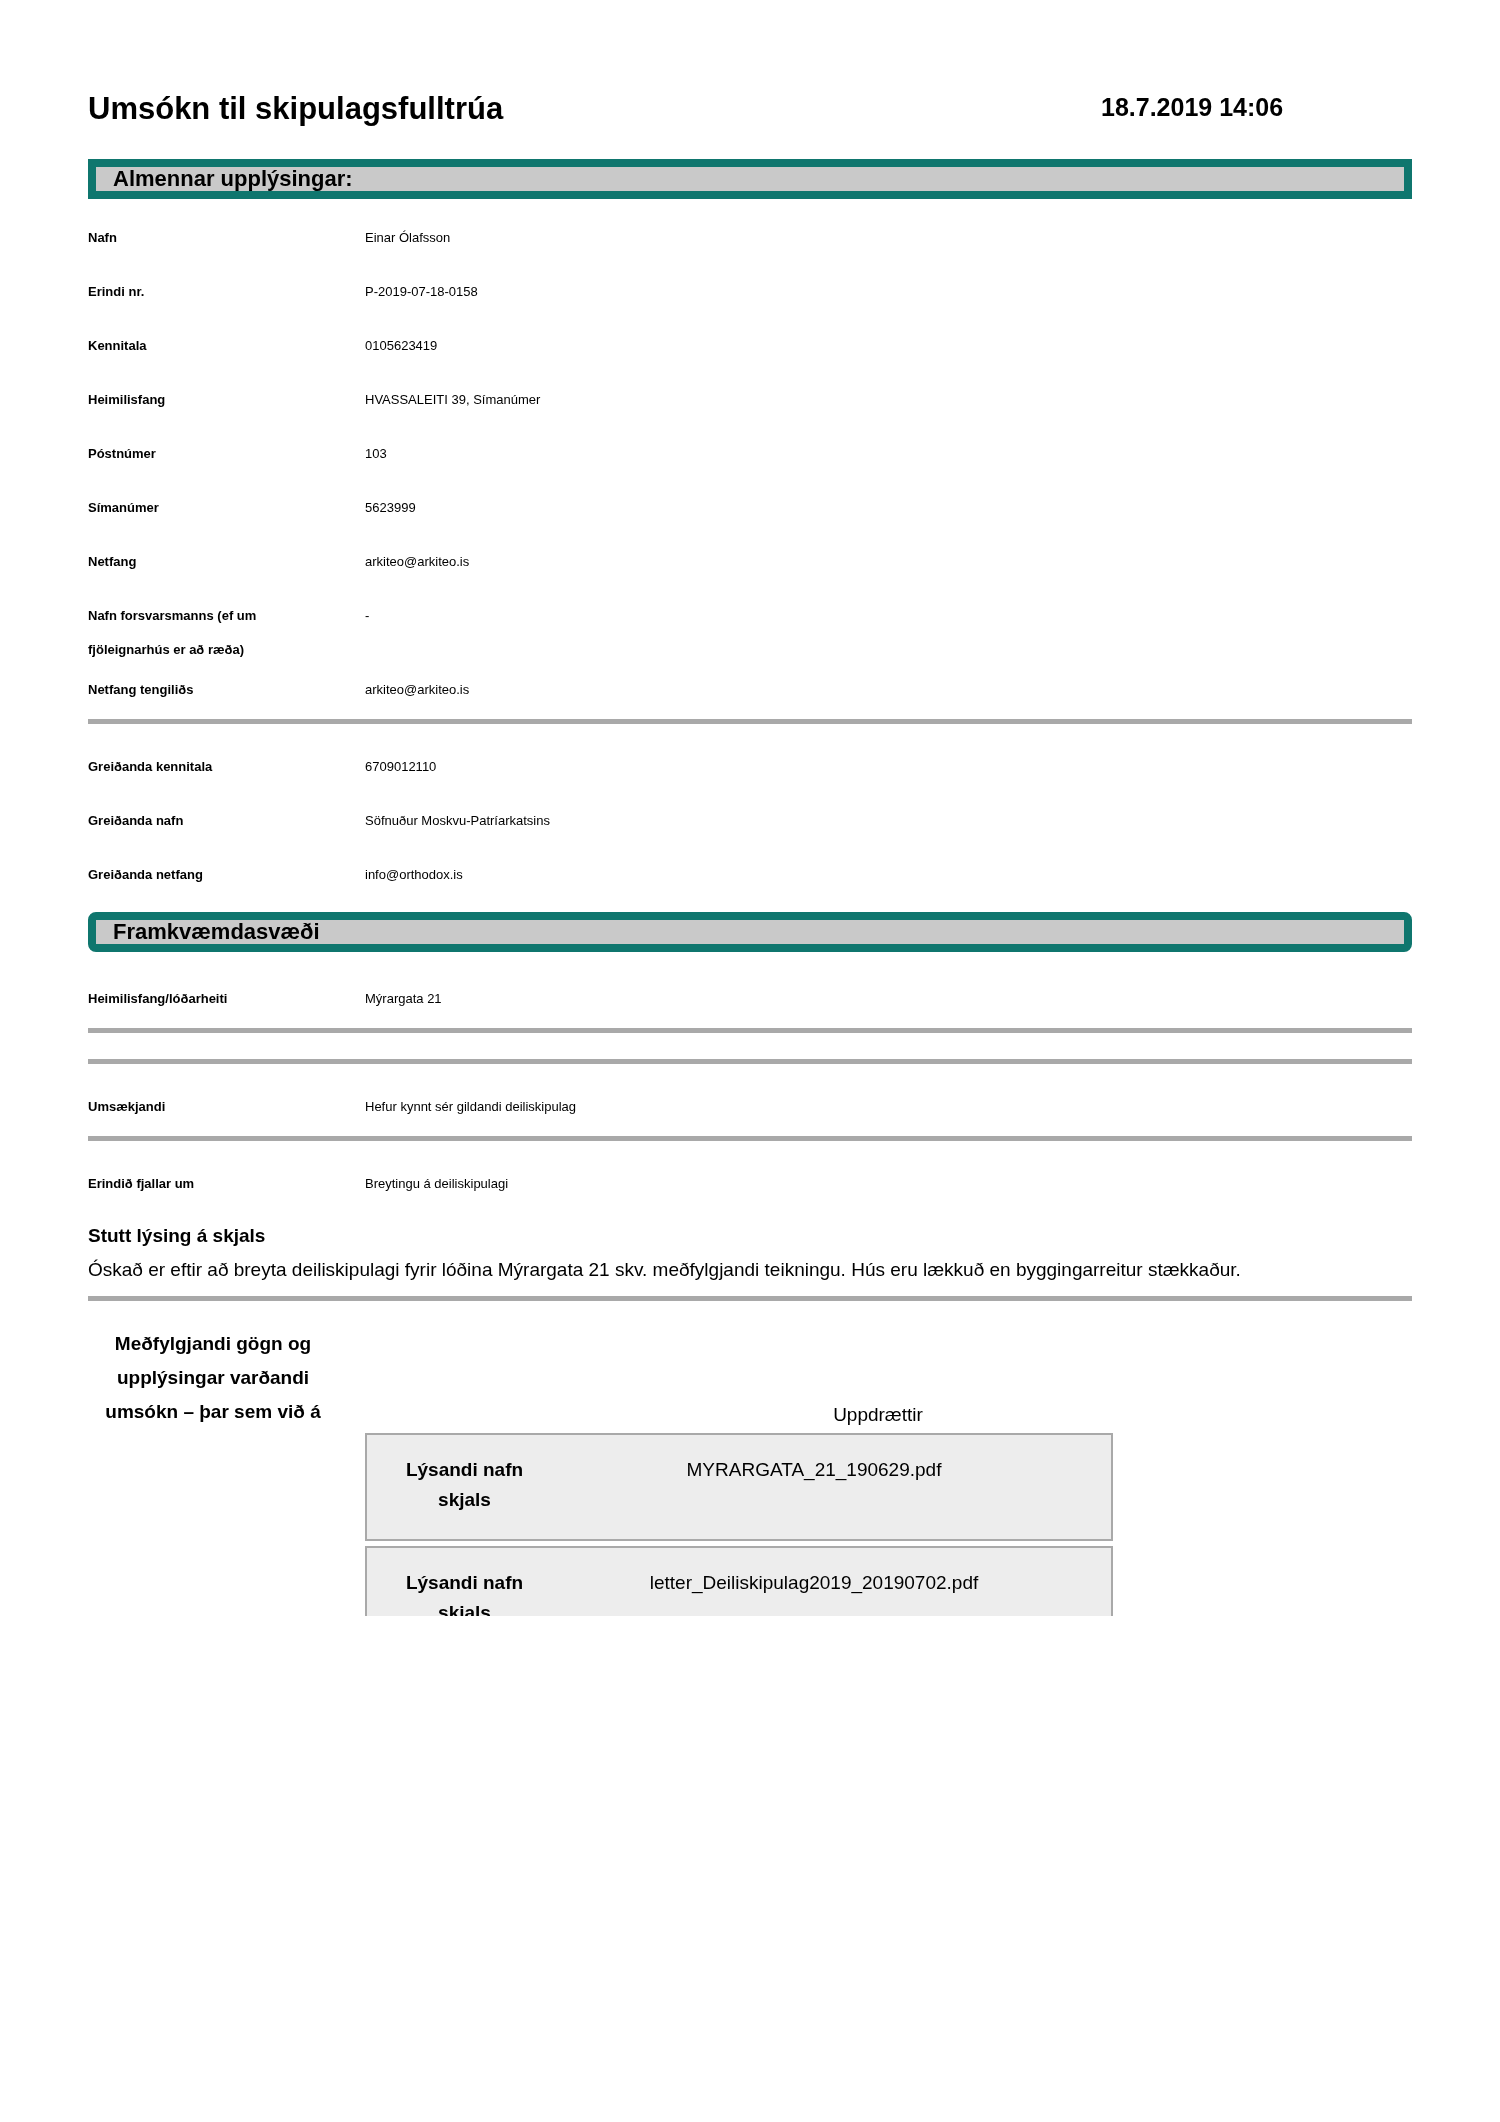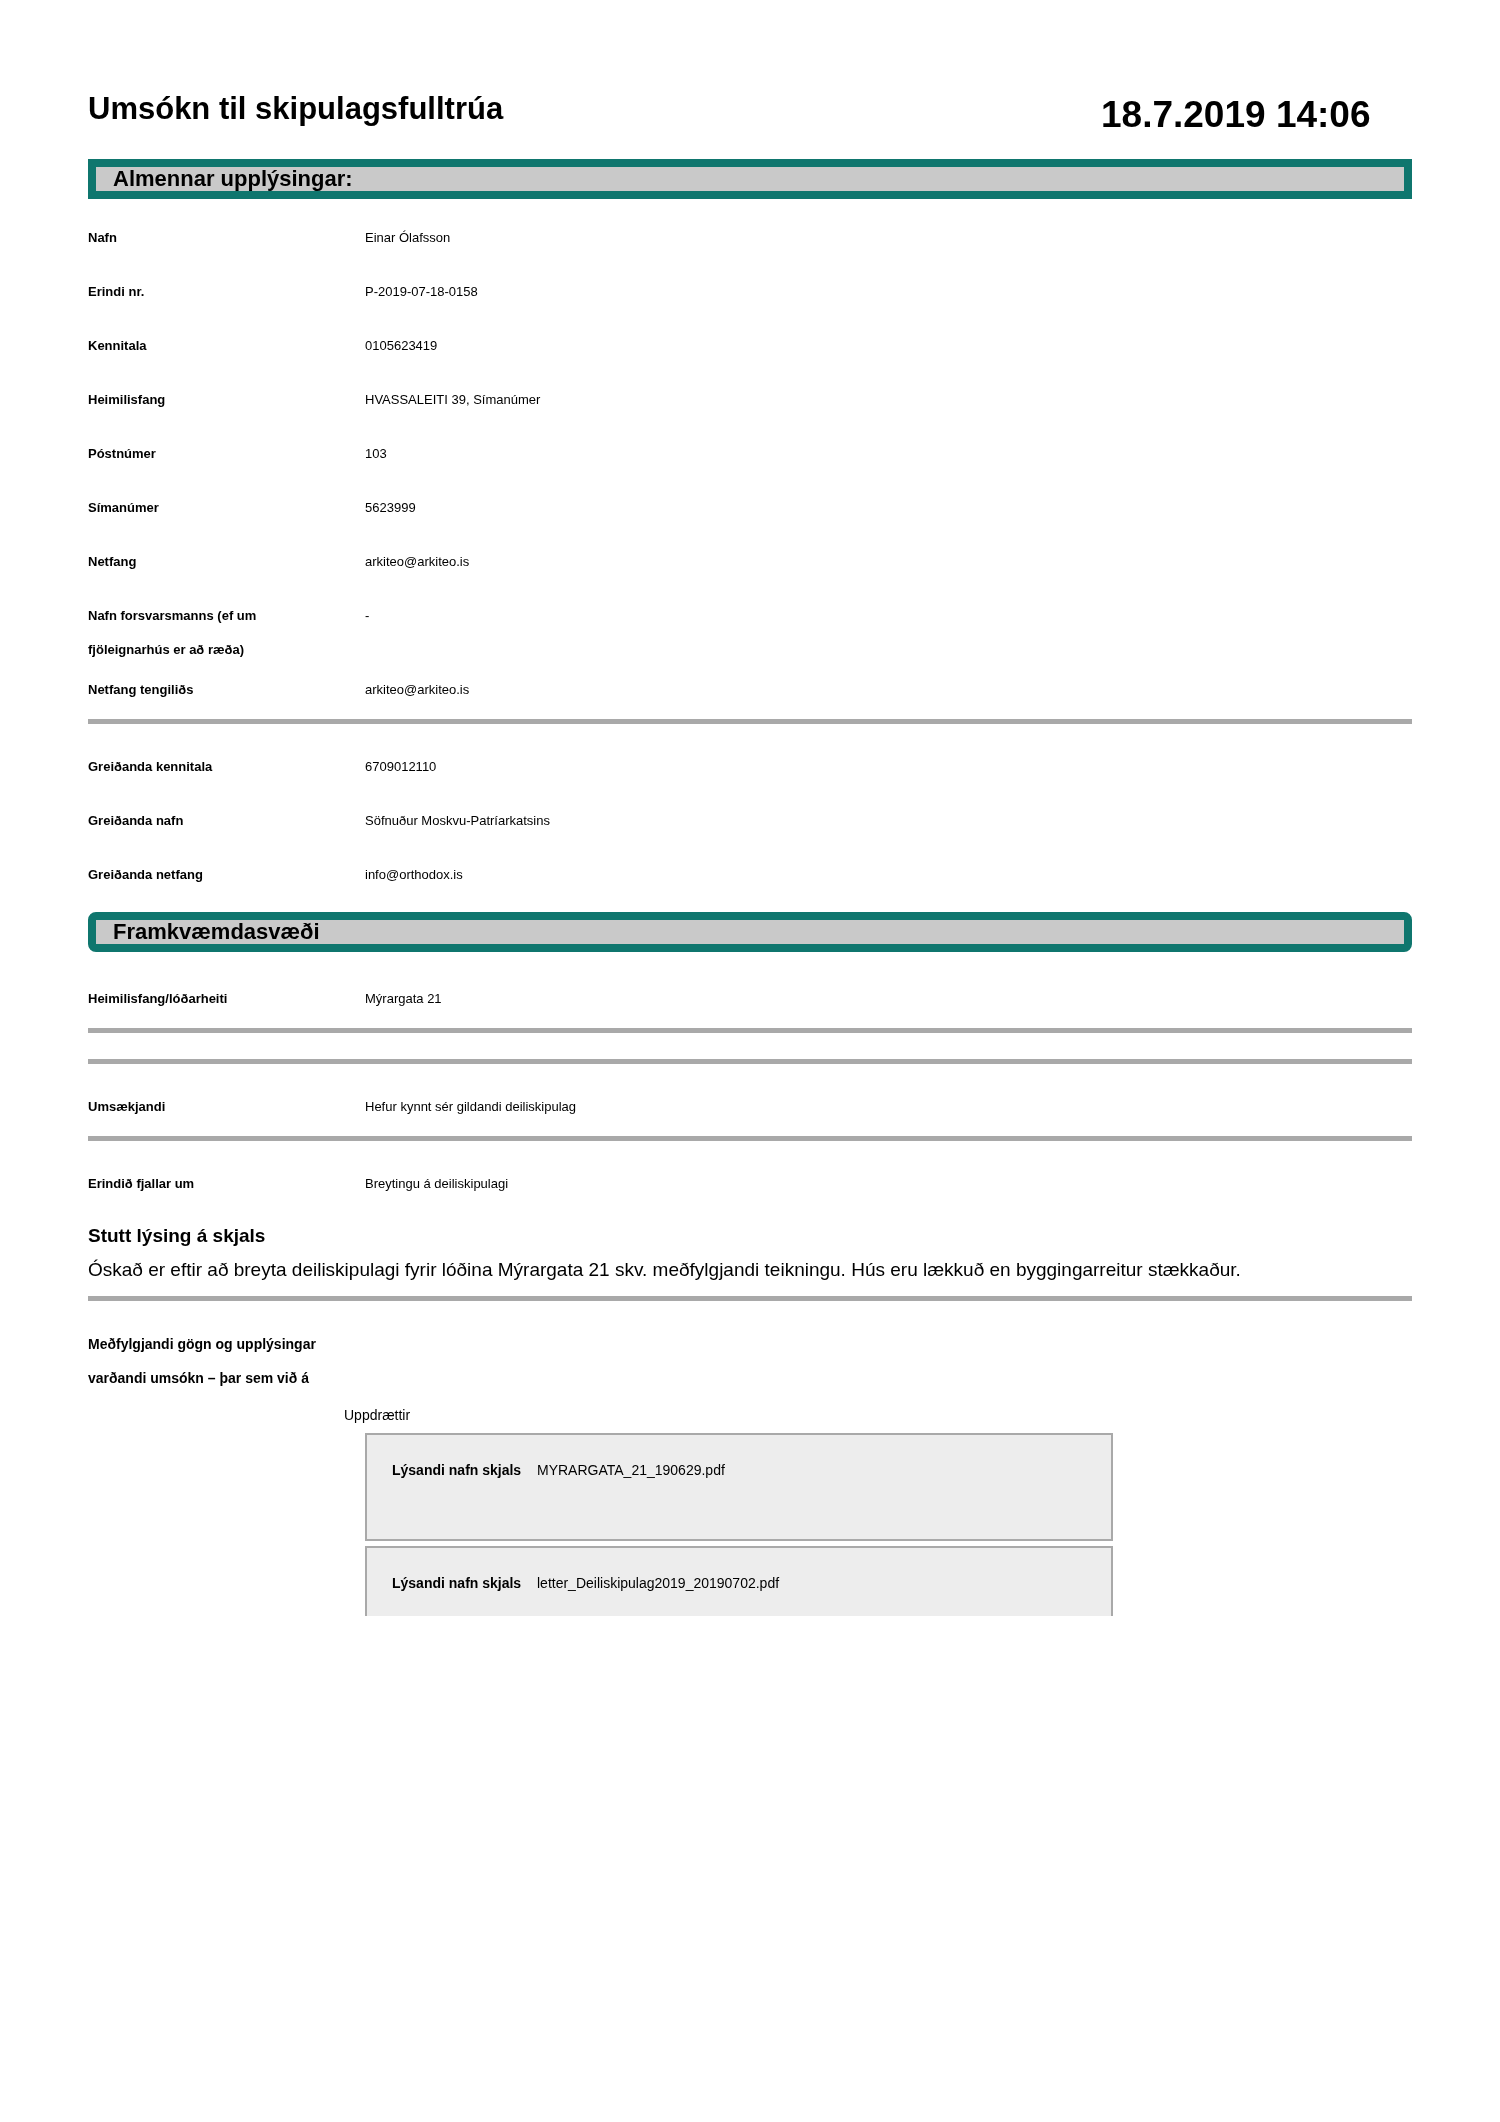--- a/index.html
+++ b/index.html
@@ -23,22 +23,22 @@
   .doc-title {
     margin: 0;
     font-size: 31px;
     font-weight: bold;
     line-height: 38px;
     letter-spacing: 0;
   }
   .doc-datetime {
     position: absolute;
     left: 1013px;
-    top: 96px;
-    font-size: 37px;
+    top: 88px;
+    font-size: 25px;
     font-weight: bold;
     line-height: 38px;
   }
   
   .section-bar {
     box-sizing: border-box;
     height: 40px;
     background: #c9c9c9;
     border: 8px solid #0f766e;
     display: flex;
@@ -72,21 +72,21 @@
     height: 5px;
     background: #a9a9a9;
     margin: 12px 0 26px 0;
   }
   .divider.after-desc { margin-top: 9px; }
   
   .desc-block { margin-top: 18px; font-size: 19px; line-height: 34px; }
   .desc-label { font-weight: bold; }
   .desc-text { margin: 0; }
   
-  .att-row { display: flex; font-size: 14px; }
+  .att-row { display: flex; font-size: 19px; text-align: center; }
   .att-label {
     width: 250px;
     margin-right: 27px;
     flex-shrink: 0;
     font-weight: bold;
     line-height: 34px;
   }
   .att-content { flex: 1; padding-top: 76px; }
   .group-label { margin-left: -21px; margin-bottom: 6px; line-height: 24px; }
   .file-box {

